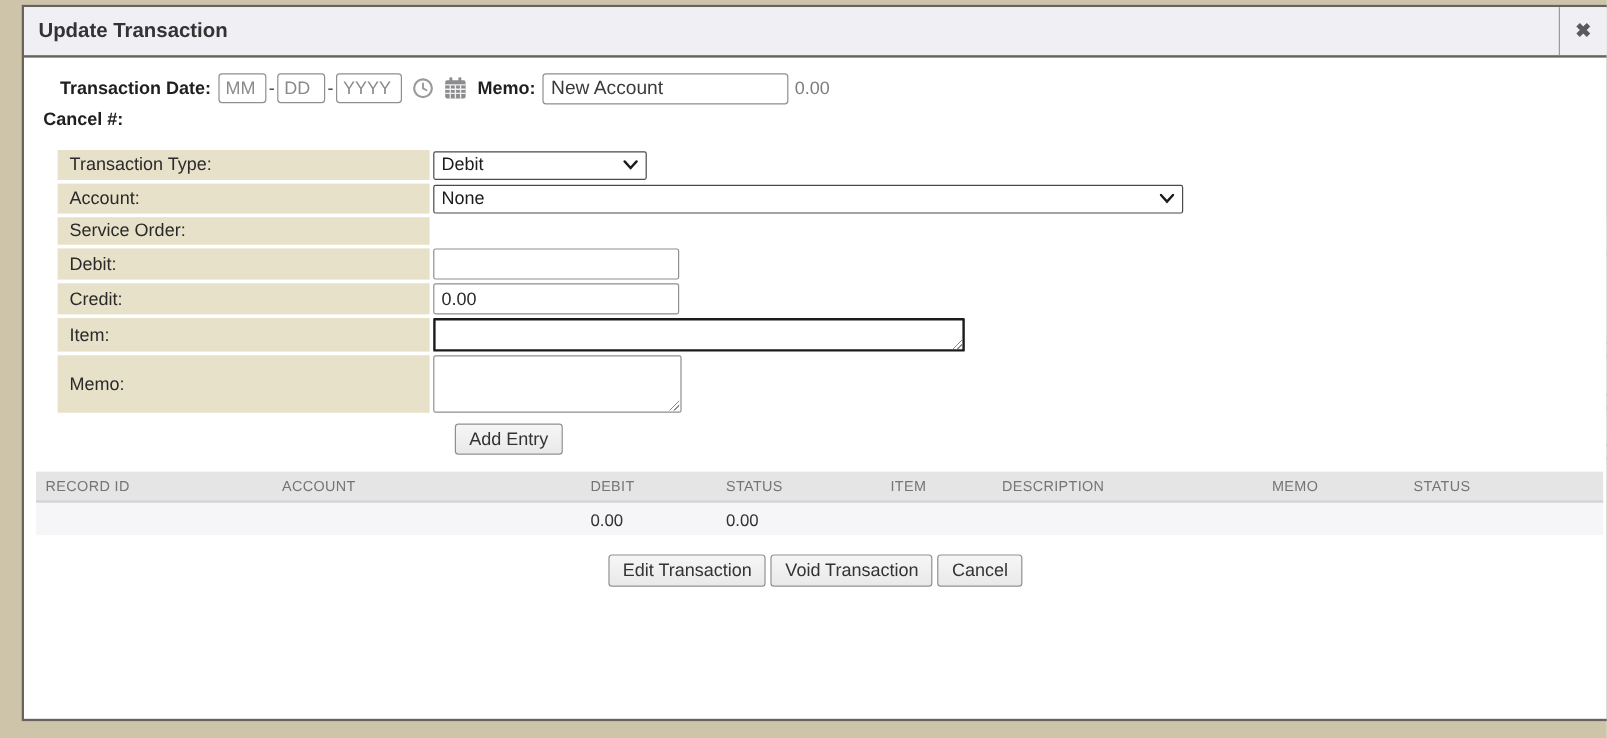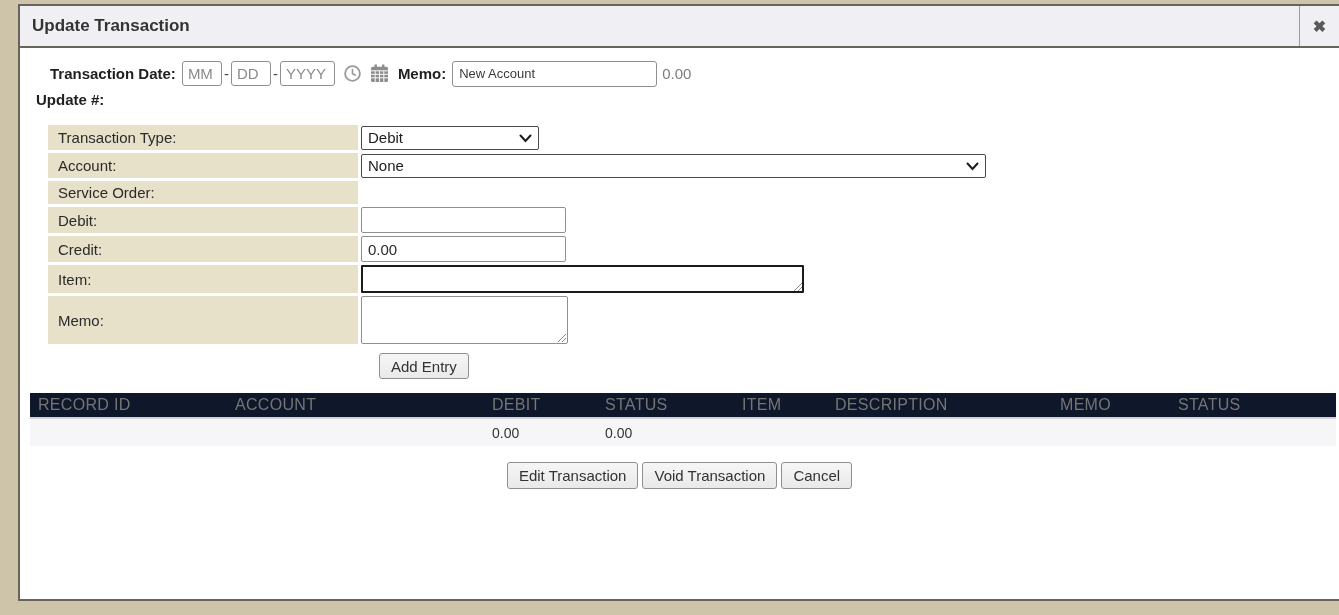--- a/index.html
+++ b/index.html
@@ -53,21 +53,21 @@
     padding:1px 5px; color:#333; margin-left:6px;
   }
   .date-in::placeholder { color:#8a8a8a; }
   .w-mm { width:40px; } .w-dd { width:40px; } .w-yy { width:55px; }
   .dash { color:#444; margin-left:2px; }
   .ico { margin-left:8px; display:inline-flex; }
   .memo-lbl { margin-left:9px; }
   .memo-in {
     width:205px; height:26px; margin-left:6px;
     border:1px solid #8f8f8f; border-radius:3px;
-    font-family:"Liberation Sans",sans-serif; font-size:13px;
+    font-family:"Liberation Sans",sans-serif; font-size:16px;
     padding:1px 6px; color:#3a3a3a;
   }
   .bal-lbl { margin-left:9px; }
   .bal-val { color:#7d7d7d; margin-left:5px; }
   .line2 { margin:4px 0 0 6px; font-size:15px; height:18px; }
 
   
   .form-grid { margin:16px 0 0 18px; font-size:15px; }
   .frow { display:flex; align-items:stretch; margin-bottom:3px; }
   .flbl {
@@ -115,22 +115,22 @@
   .add-entry { margin:6px 0 0 331px; height:26px; }
 
   
   .rec-table { margin-top:14px; width:1306px; font-size:14px; }
   .rec-head, .rec-row {
     display:grid;
     grid-template-columns:197px 257px 113px 137px 93px 225px 118px 1fr;
     align-items:center;
   }
   .rec-head {
-    background:#0f172a; height:26px;
-    color:#757575; font-size:16px; letter-spacing:.3px;
+    background:#e5e5e5; height:26px;
+    color:#757575; font-size:12px; letter-spacing:.3px;
     border-bottom:2px solid #d2d2d7;
   }
   .rec-head > div { padding-left:8px; white-space:nowrap; }
   .rec-row { background:#f6f6f9; height:27px; color:#333; }
   .rec-row > div { padding-left:8px; }
 
   
   .footer { display:flex; justify-content:center; gap:4px; margin-top:16px; }
   .footer .btn { height:27px; }
 </style>
@@ -183,21 +183,21 @@
             <line x1="13.8" y1="6.8" x2="13.8" y2="18"></line>
           </g>
         </svg>
       </span>
       <span class="blabel memo-lbl">Memo:</span>
       <input class="memo-in" value="New Account" style="">
       <span class="bal-val">0.00</span>
     </div>
 
     <div class="line2">
-      <span class="blabel">Update #:</span>
+      <span class="blabel">Cancel #:</span>
     </div>
 
     <div class="form-grid">
 
       <div class="frow">
         <div class="flbl">Transaction Type:</div>
         <div class="fctl">
           <div class="sel sel-type">
             <span>Debit</span>
             <span>

